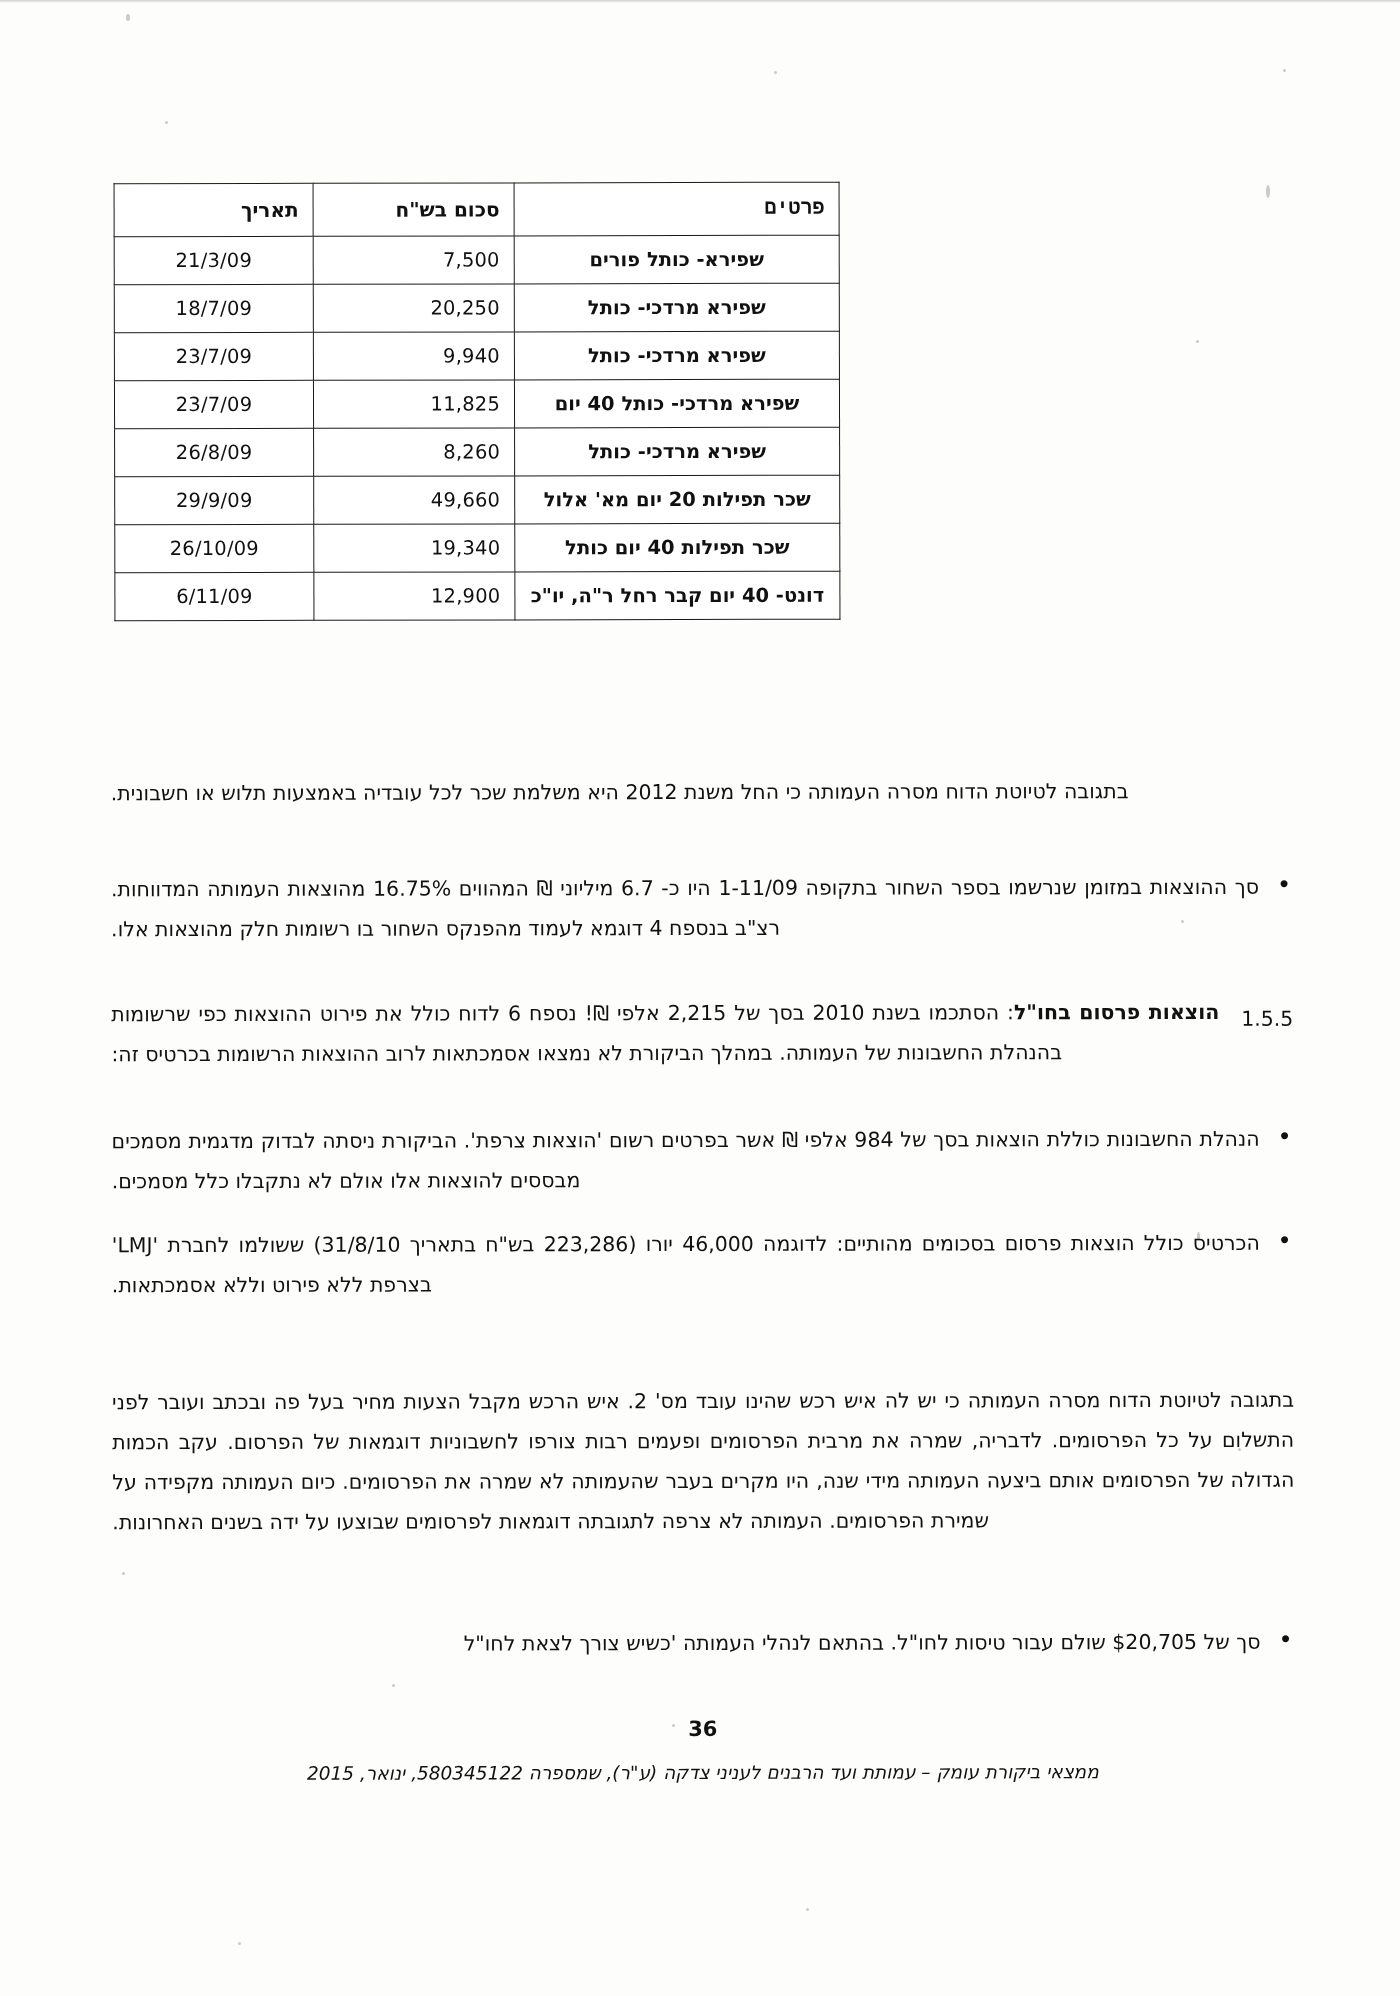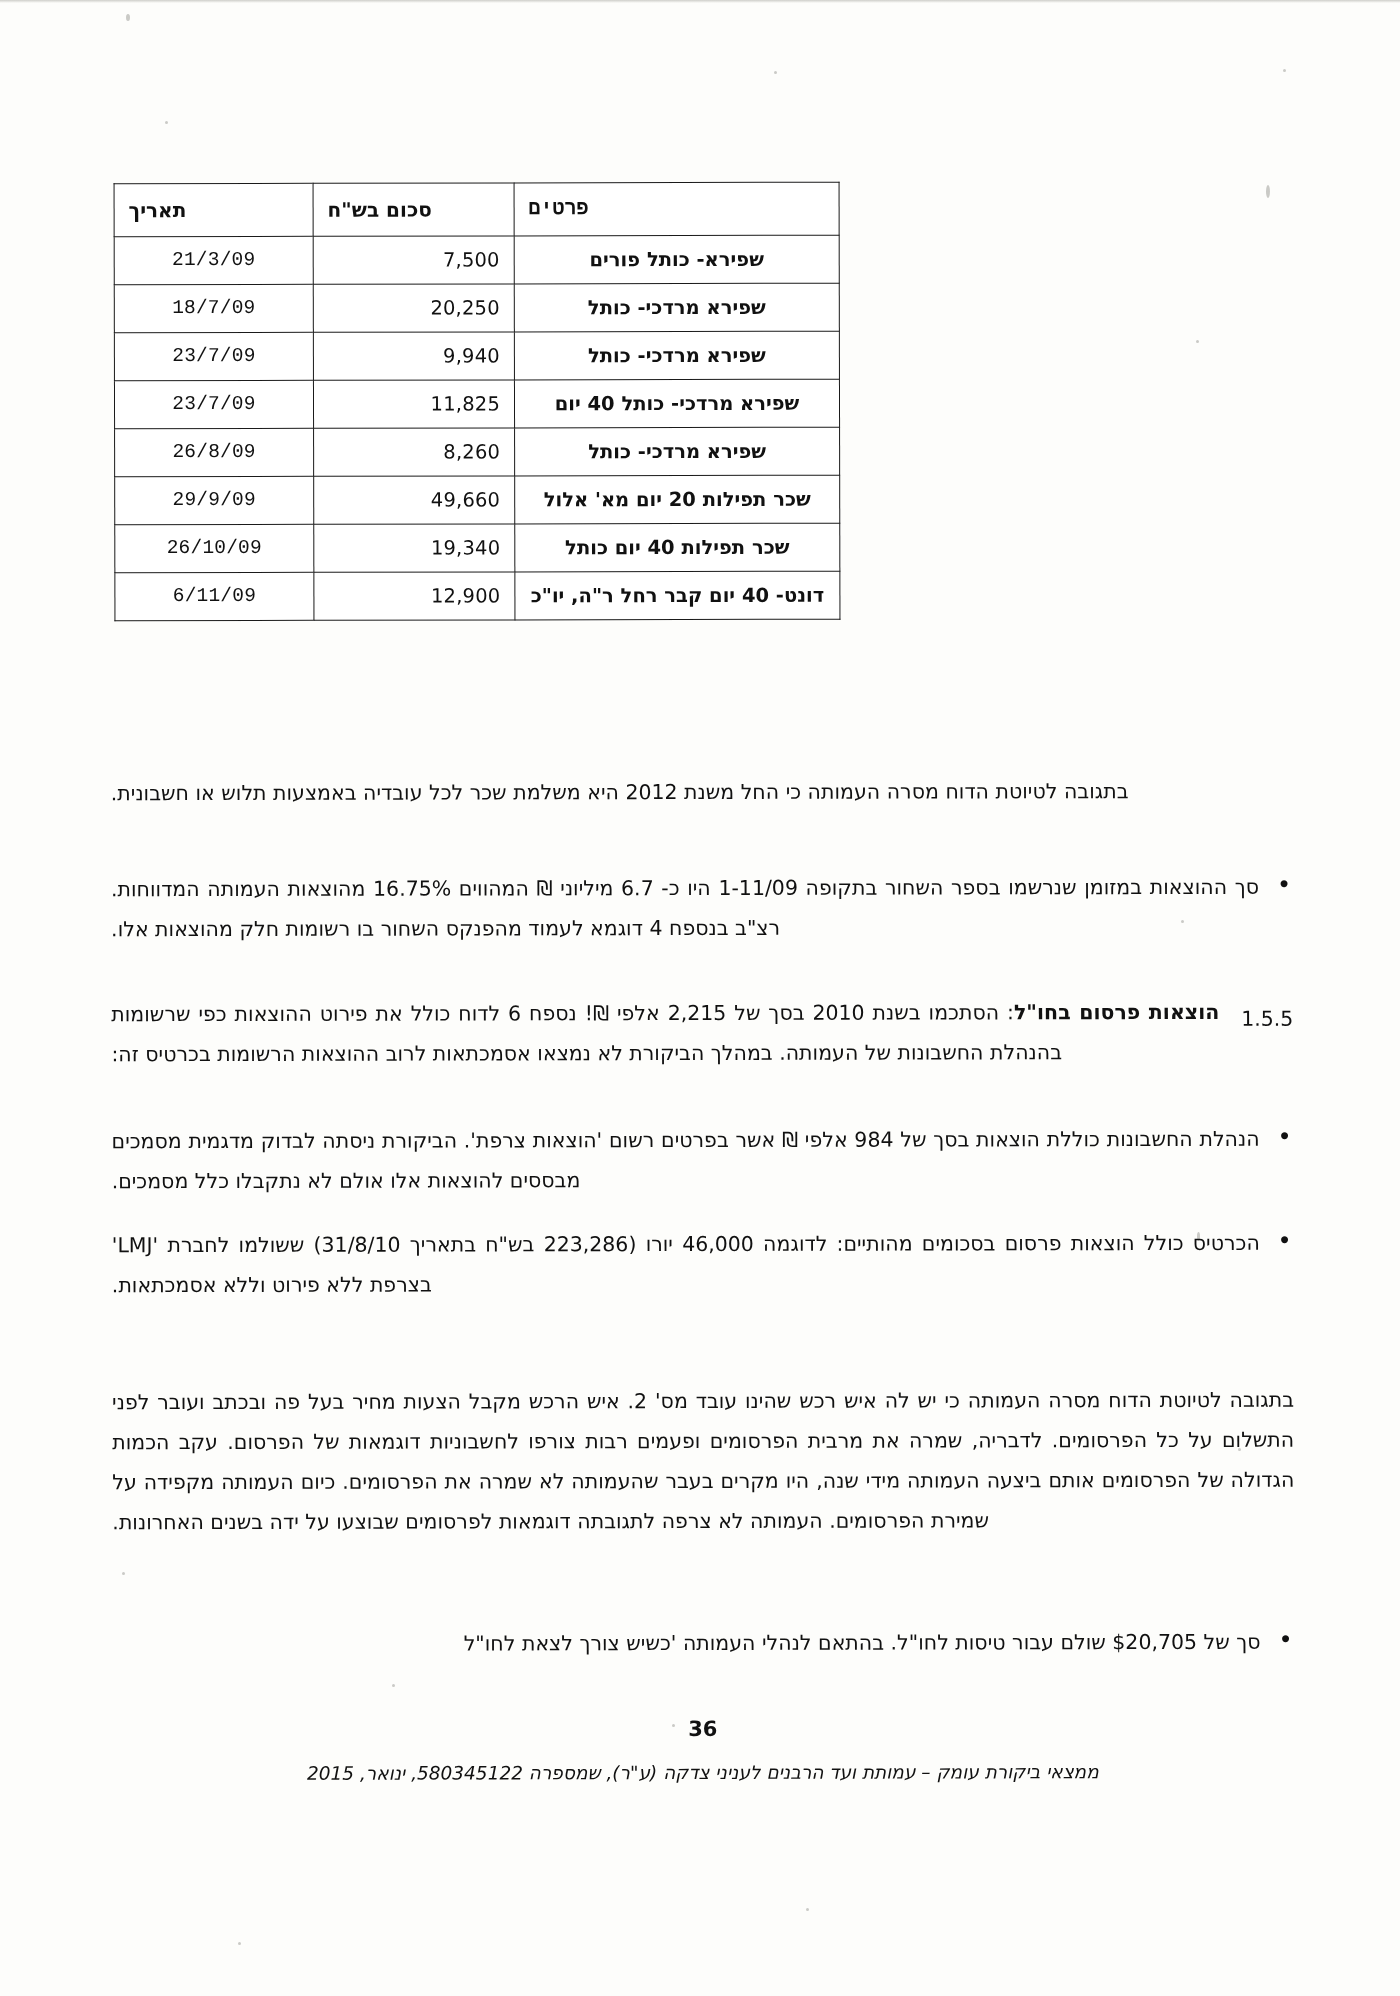--- a/index.html
+++ b/index.html
@@ -64,31 +64,31 @@
   table.ledger td, table.ledger th {
     border: 1.6px solid #1a1a1a;
     height: 47px;
     padding: 0 14px;
     font-size: 19.5px;
     line-height: 1.2;
     vertical-align: middle;
   }
   table.ledger th {
     font-weight: bold;
-    text-align: left;
+    text-align: right;
     height: 52px;
     font-size: 20px;
   }
   .col-details { width: 296px; text-align: center; font-family: Liberation Mono, monospace; }
   .col-amount  { width: 172px; text-align: center; }
   .col-date    { width: 170px; text-align: center; }
 
   td.details { text-align: center; font-weight: bold; }
   td.amount  { text-align: right; letter-spacing: .2px; }
-  td.date    { text-align: center; letter-spacing: .2px; font-family: Liberation Mono, monospace; }
+  td.date    { text-align: center; letter-spacing: .2px; }
 
   
   .body-block {
     position: absolute;
     right: 108px;
     left: 110px;
     text-align: justify;
     font-size: 20.5px;
     line-height: 40px;
   }

